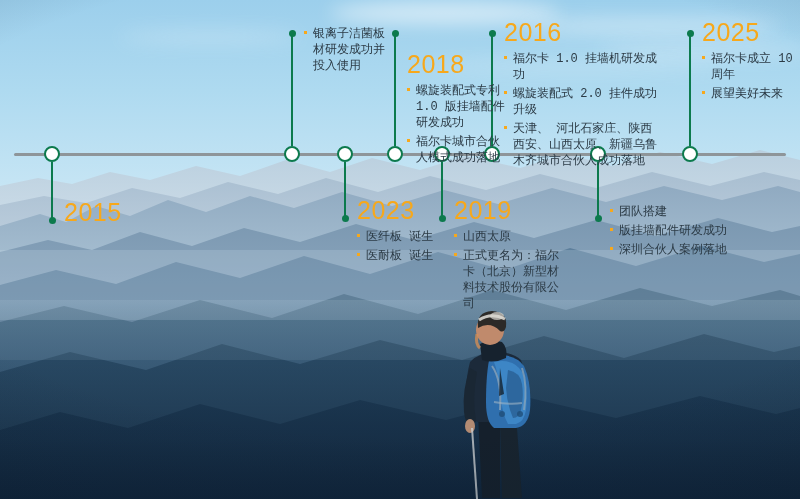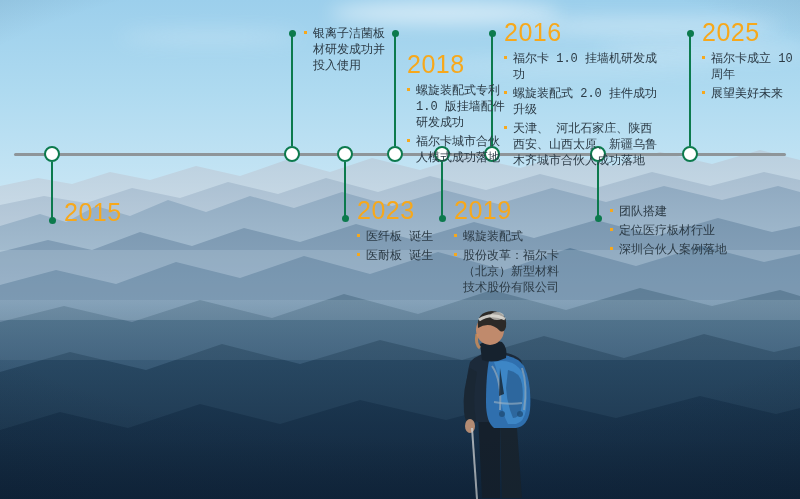--- a/index.html
+++ b/index.html
@@ -246,36 +246,36 @@
       <div class="blk above" style="left: 407px; width: 100px; top: 20px; margin-top: 32px;">
         <div class="year">2018</div>
         <div class="bullets">
           <div class="bul">螺旋装配式专利 1.0 版挂墙配件研发成功</div>
           <div class="bul">福尔卡城市合伙人模式成功落地</div>
         </div>
       </div>
       <div class="blk below" style="left: 454px; width: 112px; top: 198px;">
         <div class="year">2019</div>
         <div class="bullets">
-          <div class="bul">螺旋装配式</div>
-          <div class="bul">股份改革：福尔卡（北京）新型材料技术股份有限公司</div>
+          <div class="bul">山西太原</div>
+          <div class="bul">正式更名为：福尔卡（北京）新型材料技术股份有限公司</div>
         </div>
       </div>
       <div class="blk above" style="left: 504px; width: 160px; top: 20px;">
         <div class="year">2016</div>
         <div class="bullets">
           <div class="bul">福尔卡 1.0 挂墙机研发成功</div>
           <div class="bul">螺旋装配式 2.0 挂件成功升级</div>
           <div class="bul">天津、 河北石家庄、陕西西安、山西太原、新疆乌鲁木齐城市合伙人成功落地</div>
         </div>
       </div>
       <div class="blk below" style="left: 610px; width: 118px; top: 198px;">
         <div class="bullets">
           <div class="bul">团队搭建</div>
-          <div class="bul">定位医疗板材行业</div>
+          <div class="bul">版挂墙配件研发成功</div>
           <div class="bul">深圳合伙人案例落地</div>
         </div>
       </div>
       <div class="blk above" style="left: 702px; width: 100px; top: 20px;">
         <div class="year">2025</div>
         <div class="bullets">
           <div class="bul">福尔卡成立 10 周年</div>
           <div class="bul">展望美好未来</div>
         </div>
       </div>

